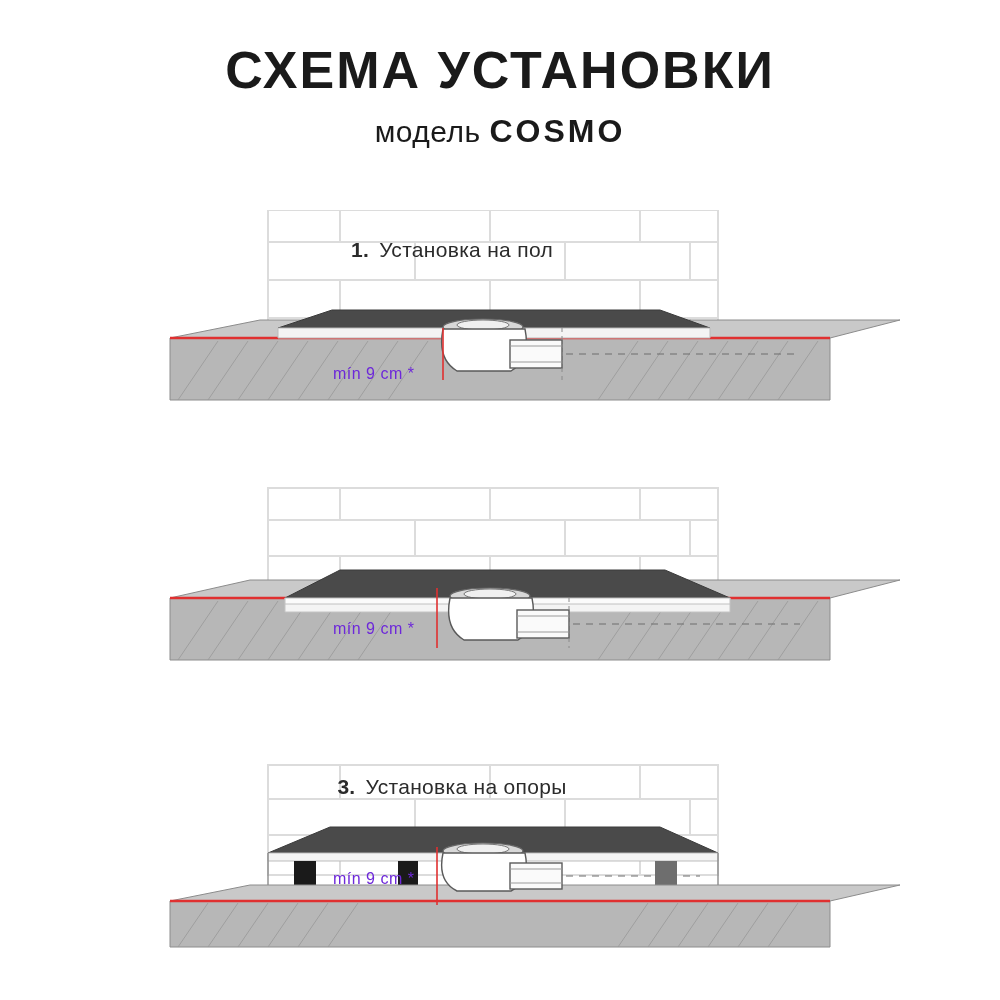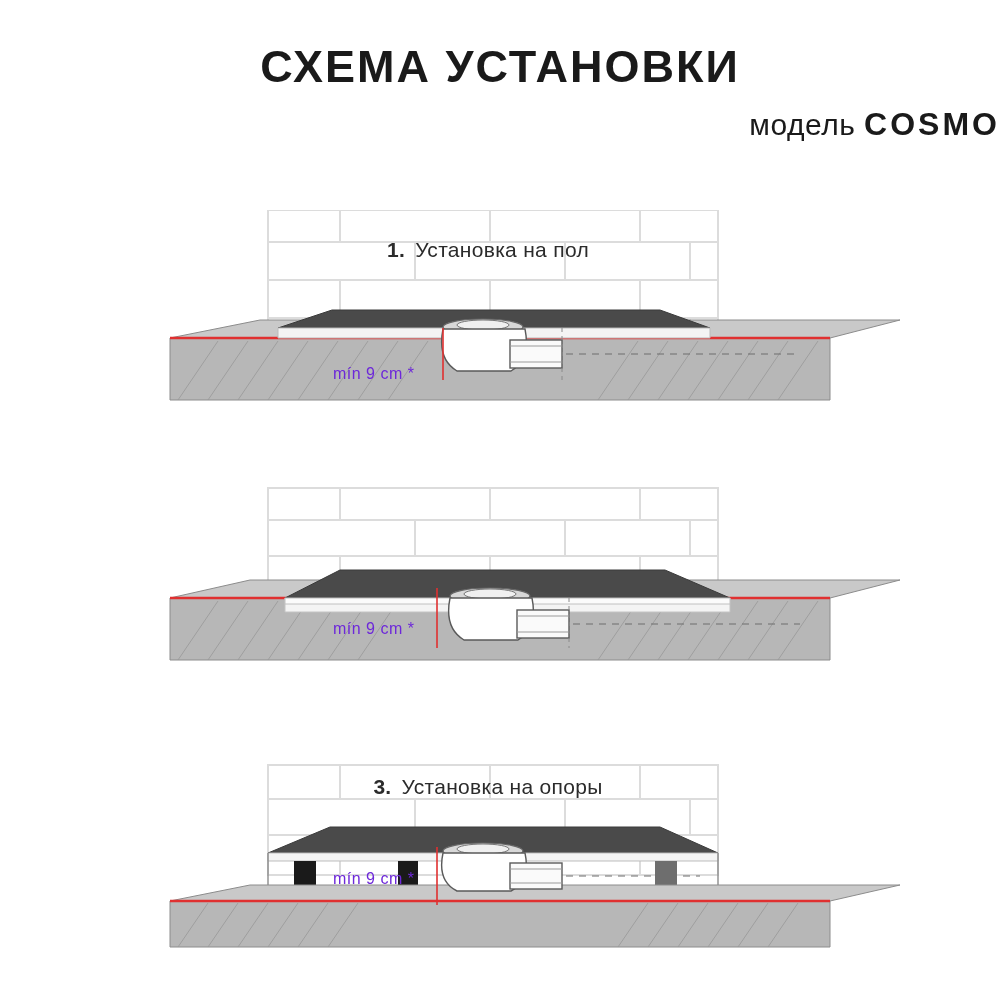--- a/index.html
+++ b/index.html
@@ -15,45 +15,43 @@
     overflow: hidden;
     position: relative;
   }
 
   
   .header {
     text-align: center;
     padding-top: 42px;
   }
   .title {
-    font-size: 45px;
+    font-size: 52px;
     font-weight: bold;
     letter-spacing: 2px;
     margin: 0;
     line-height: 1.1;
   }
   .subtitle {
     font-size: 30px;
     margin: 14px 0 0 0;
     font-weight: normal;
     letter-spacing: 0.5px;
-    text-align: right;
   }
   .subtitle .model {
     font-weight: bold;
     letter-spacing: 3px;
     font-size: 32px;
   }
 
   
   .section {
     position: absolute;
     left: 0;
     width: 904px;
-    padding-left: 24px;
   }
   #section-1 { top: 210px; height: 250px; }
   #section-2 { top: 470px; height: 250px; }
   #section-3 { top: 735px; height: 250px; }
 
   .step-caption {
     position: absolute;
     width: 100%;
     text-align: center;
     font-size: 21px;

